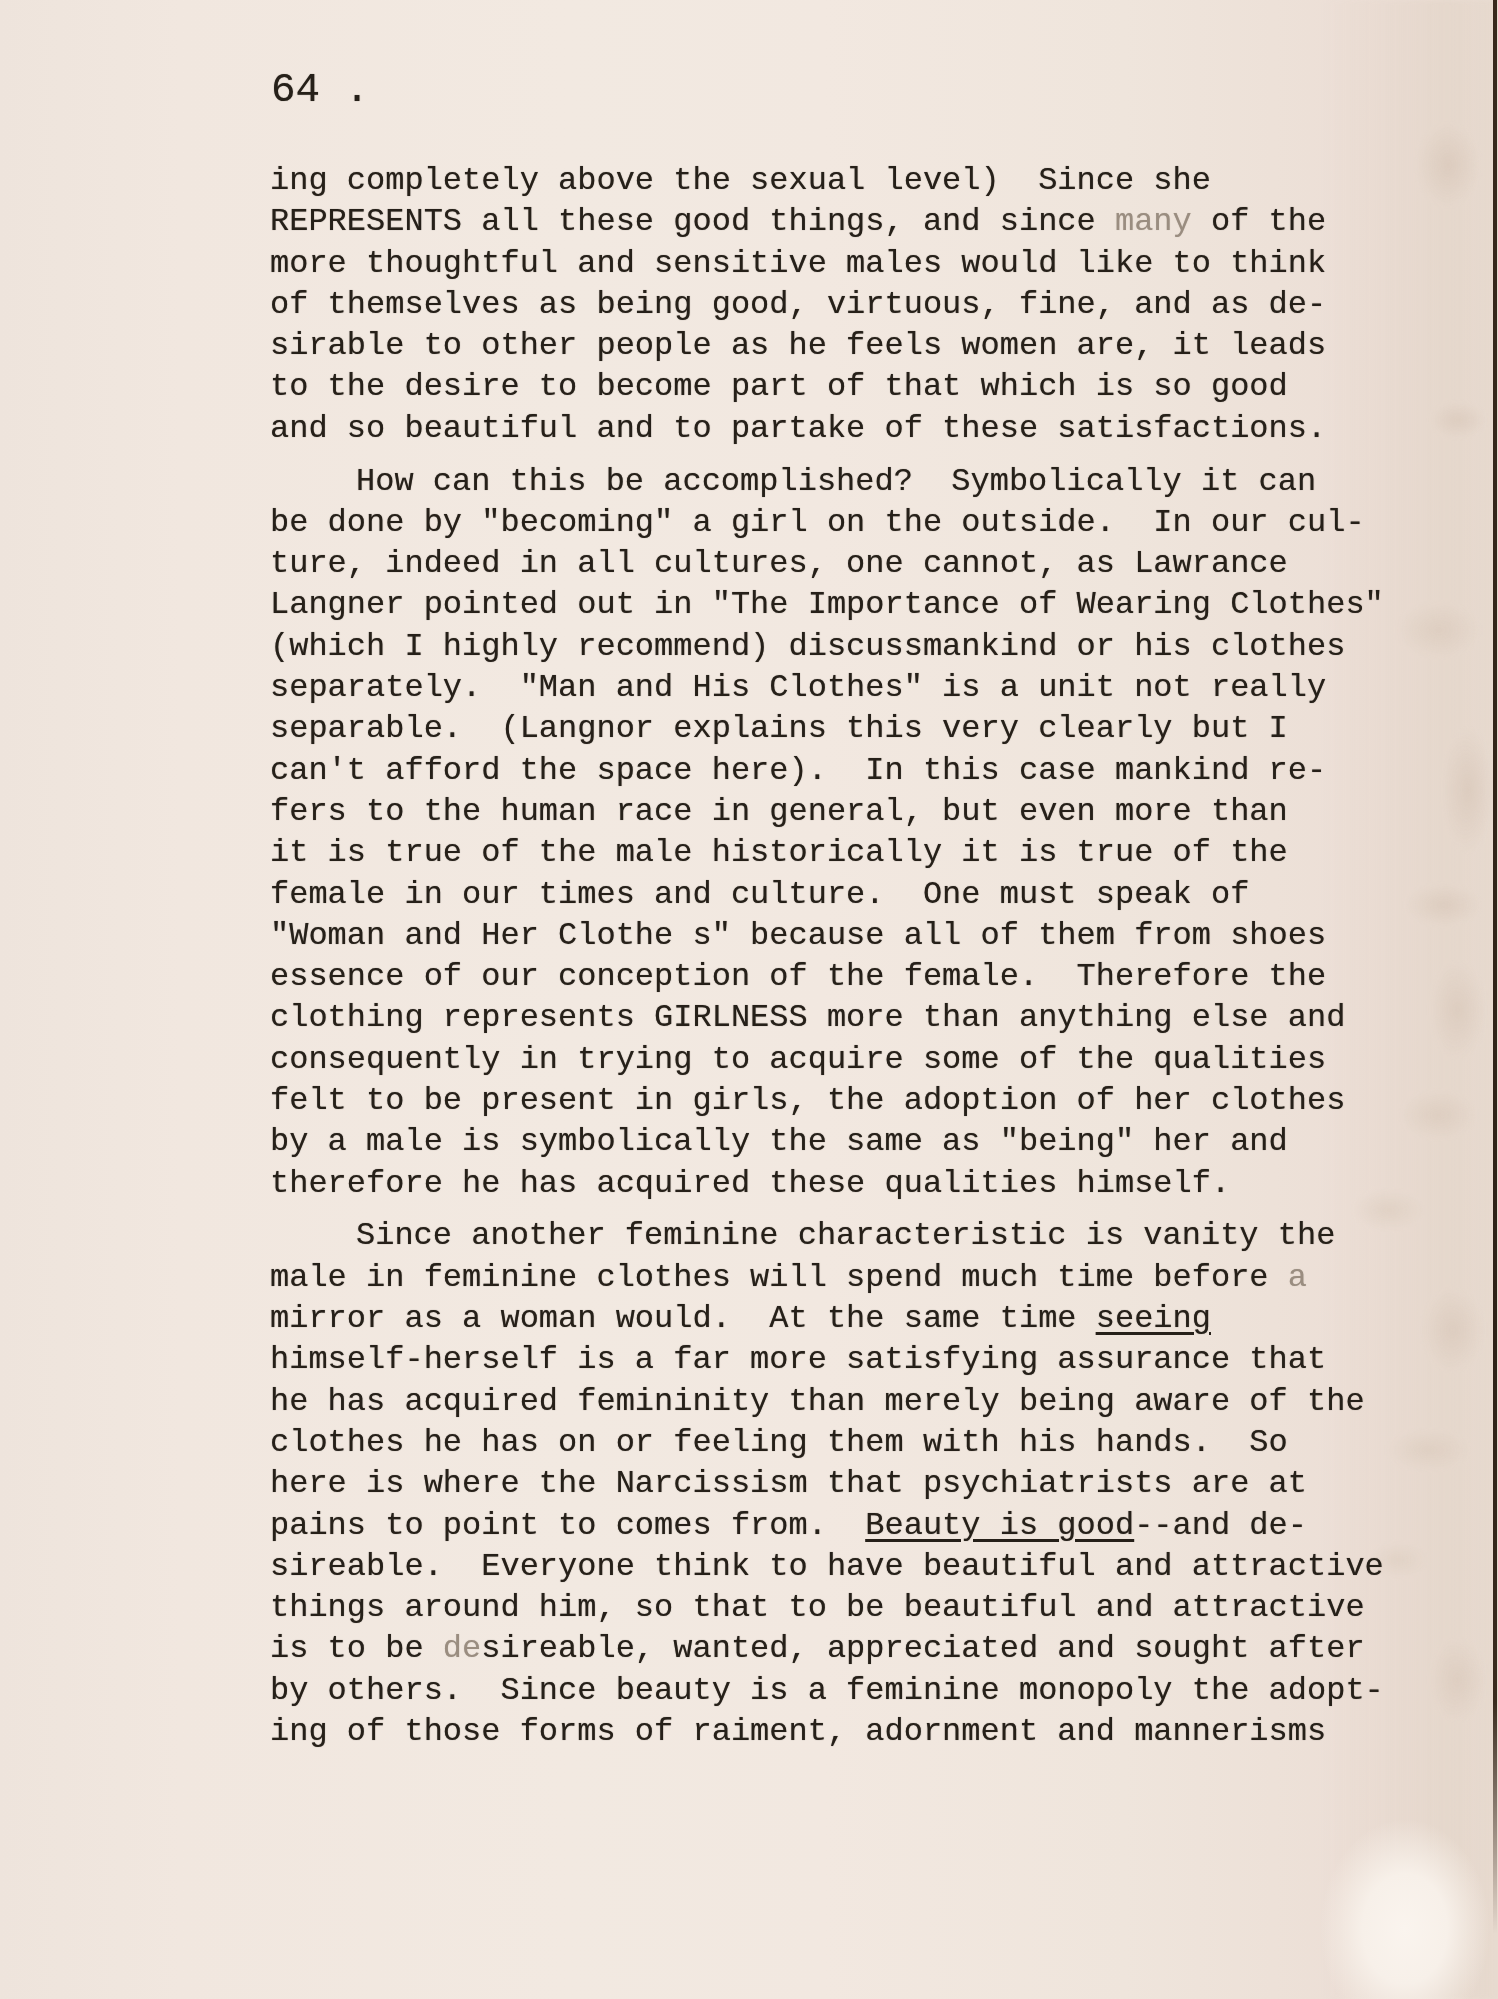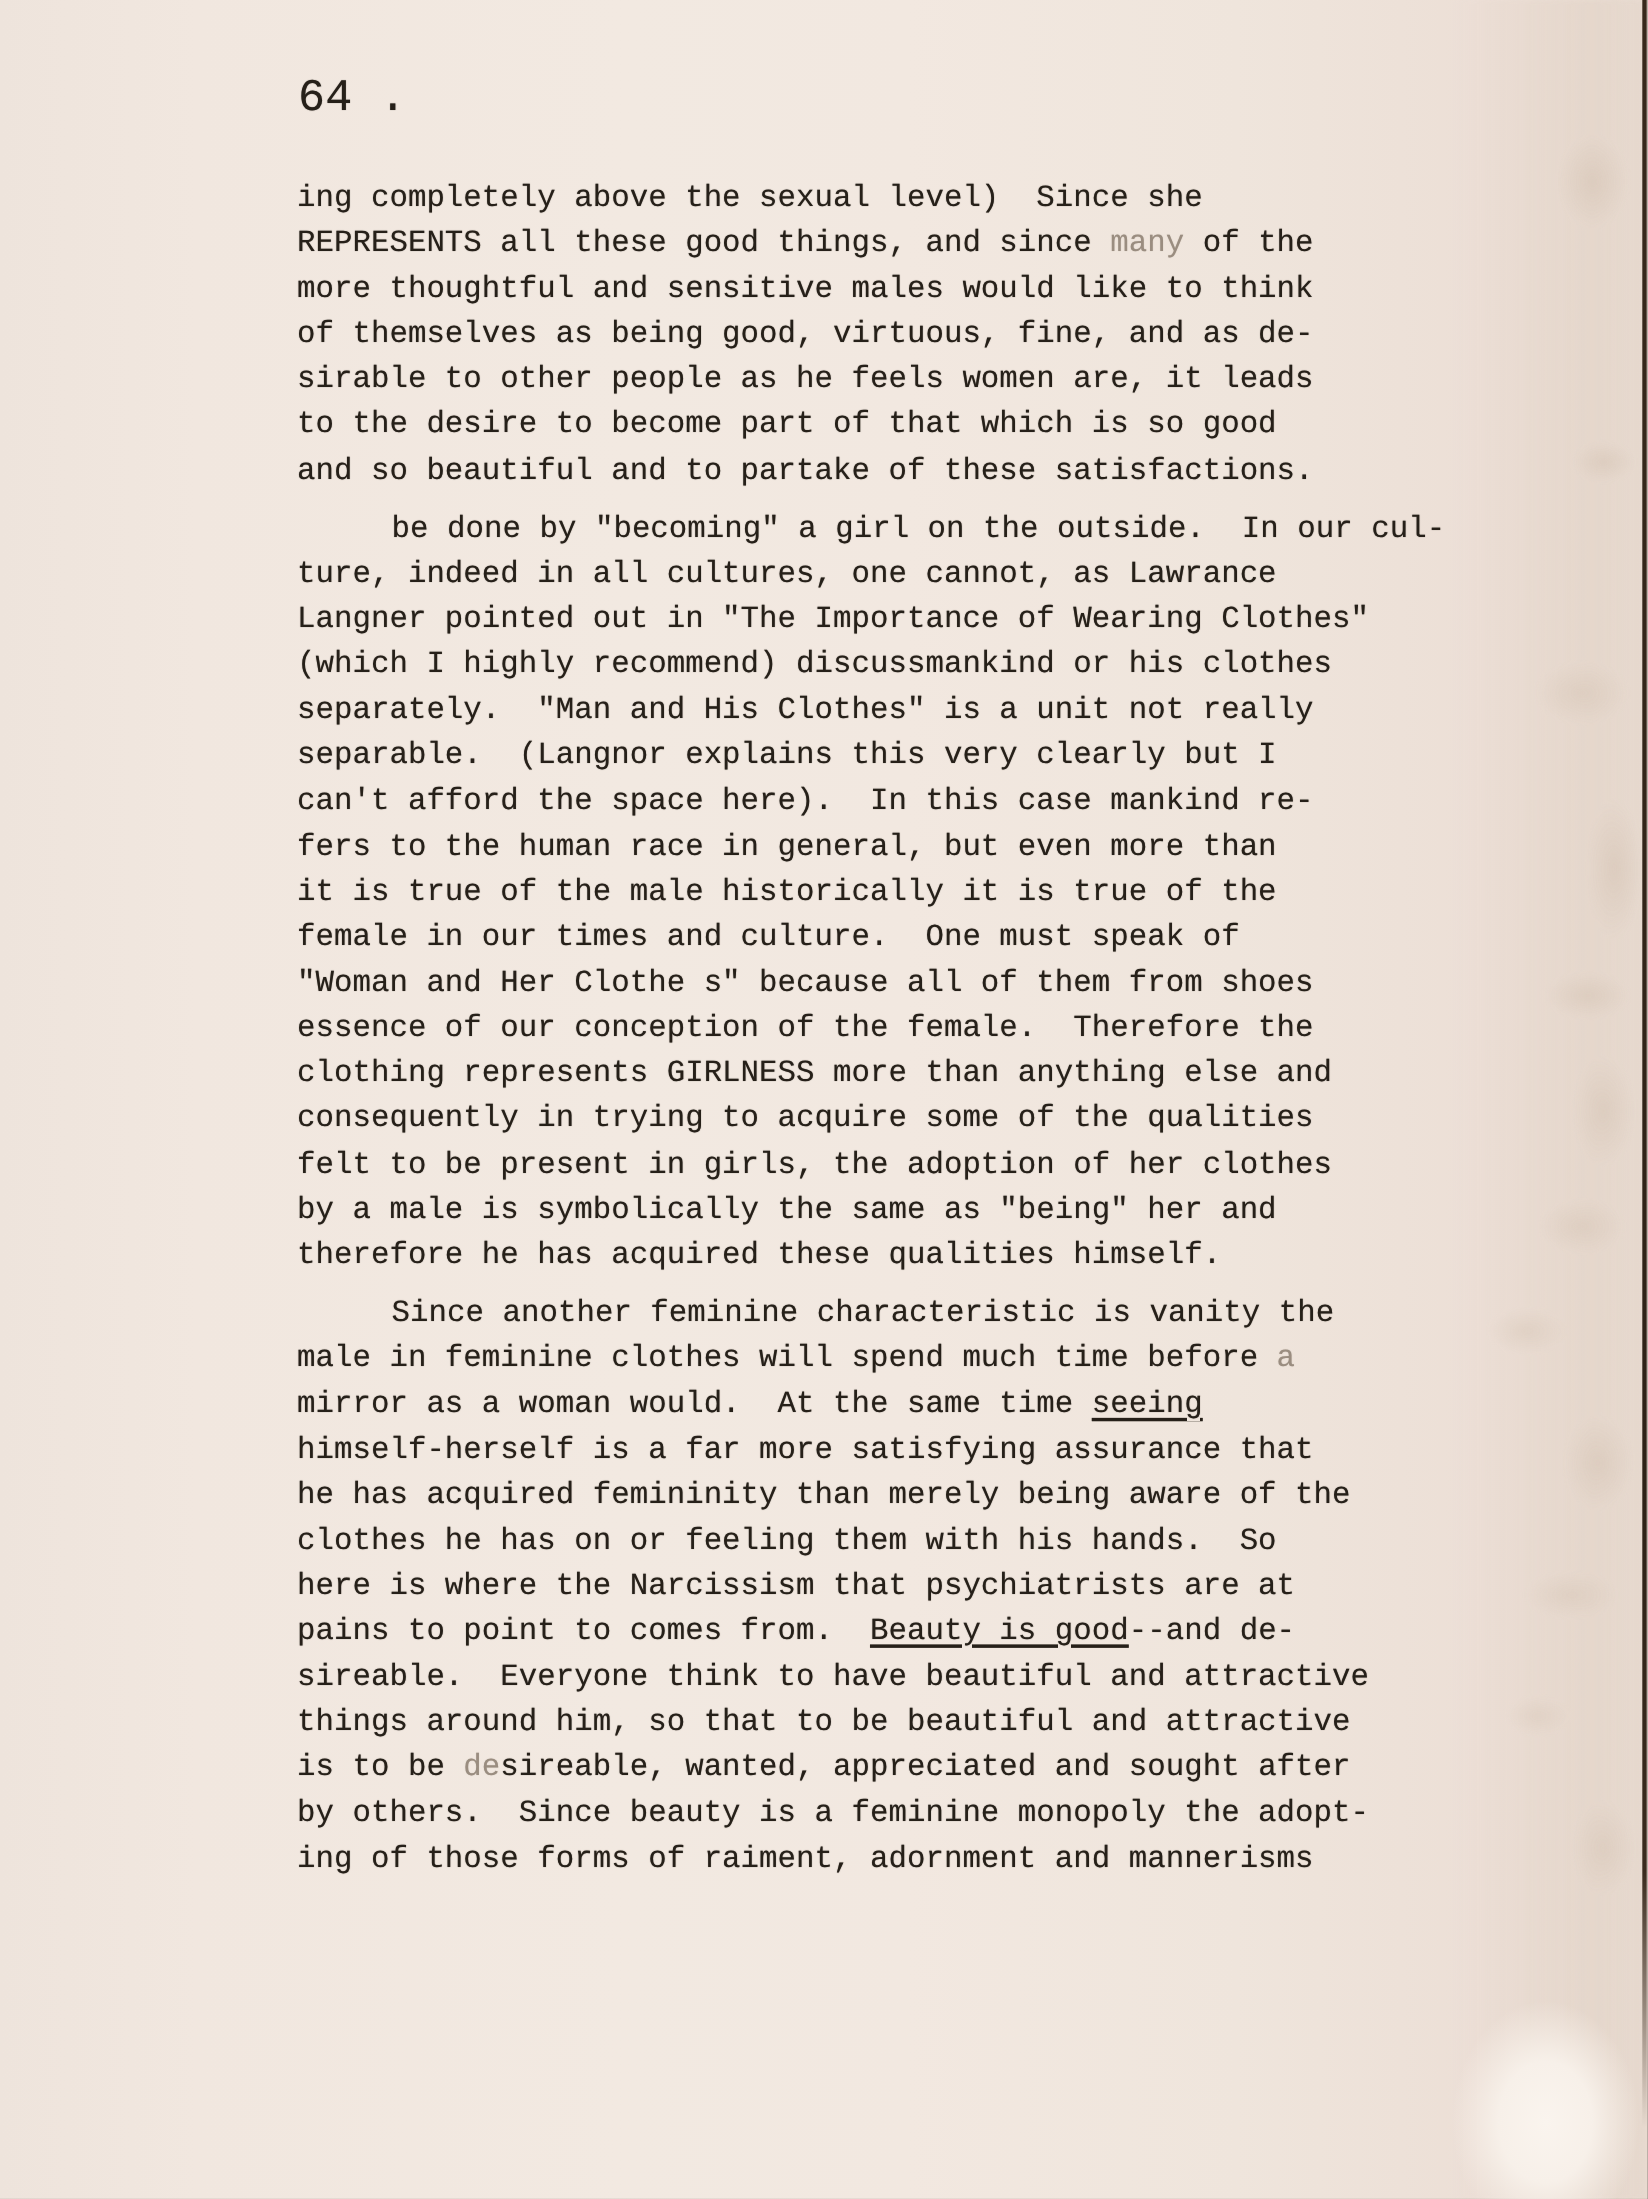--- a/index.html
+++ b/index.html
@@ -17,21 +17,21 @@
   .page-number{
     position:absolute;left:271px;top:70px;
     font-size:41px;line-height:41px;white-space:pre;
     text-shadow:0 0 1px rgba(38,32,25,.55);
   }
 
   #text-block{position:absolute;left:270px;top:160px;width:1190px;}
   .para + .para{margin-top:11.5px;}
   .para.indent .line:first-child{padding-left:86px;}
   .line{
-    white-space:pre;font-size:28px;line-height:41.3px;height:41.3px;
+    white-space:pre;font-size:32px;line-height:41.3px;height:41.3px;
     text-shadow:0 0 1px rgba(38,32,25,.55);
   }
   .u{
     text-decoration:underline;
     text-decoration-thickness:2.5px;
     text-underline-offset:5px;
   }
   .f{color:#9a8d80;text-shadow:0 0 1px rgba(154,141,128,.45);}
 
   
@@ -78,20 +78,21 @@
       <div class="para">
         <div class="line"><span>ing completely above the sexual level)  Since she</span></div>
         <div class="line"><span>REPRESENTS all these good things, and since </span><span class="f">many</span><span> of the</span></div>
         <div class="line"><span>more thoughtful and sensitive males would like to think</span></div>
         <div class="line"><span>of themselves as being good, virtuous, fine, and as de-</span></div>
         <div class="line"><span>sirable to other people as he feels women are, it leads</span></div>
         <div class="line"><span>to the desire to become part of that which is so good</span></div>
         <div class="line"><span>and so beautiful and to partake of these satisfactions.</span></div>
       </div>
       <div class="para indent">
+        <div class="line"><span>How can this be accomplished?  Symbolically it can</span></div>
         <div class="line"><span>be done by "becoming" a girl on the outside.  In our cul-</span></div>
         <div class="line"><span>ture, indeed in all cultures, one cannot, as Lawrance</span></div>
         <div class="line"><span>Langner pointed out in "The Importance of Wearing Clothes"</span></div>
         <div class="line"><span>(which I highly recommend) discussmankind or his clothes</span></div>
         <div class="line"><span>separately.  "Man and His Clothes" is a unit not really</span></div>
         <div class="line"><span>separable.  (Langnor explains this very clearly but I</span></div>
         <div class="line"><span>can't afford the space here).  In this case mankind re-</span></div>
         <div class="line"><span>fers to the human race in general, but even more than</span></div>
         <div class="line"><span>it is true of the male historically it is true of the</span></div>
         <div class="line"><span>female in our times and culture.  One must speak of</span></div>

